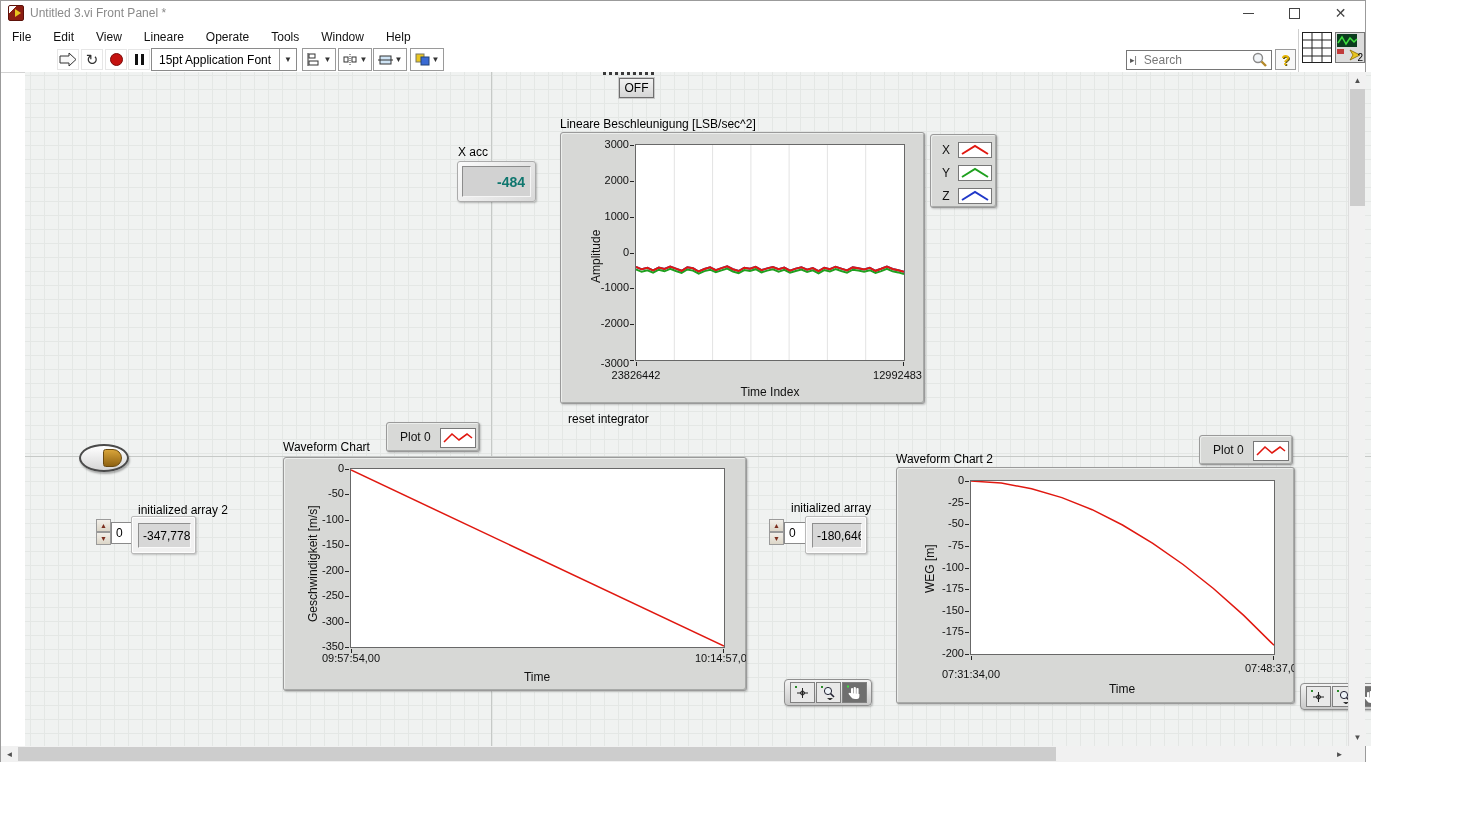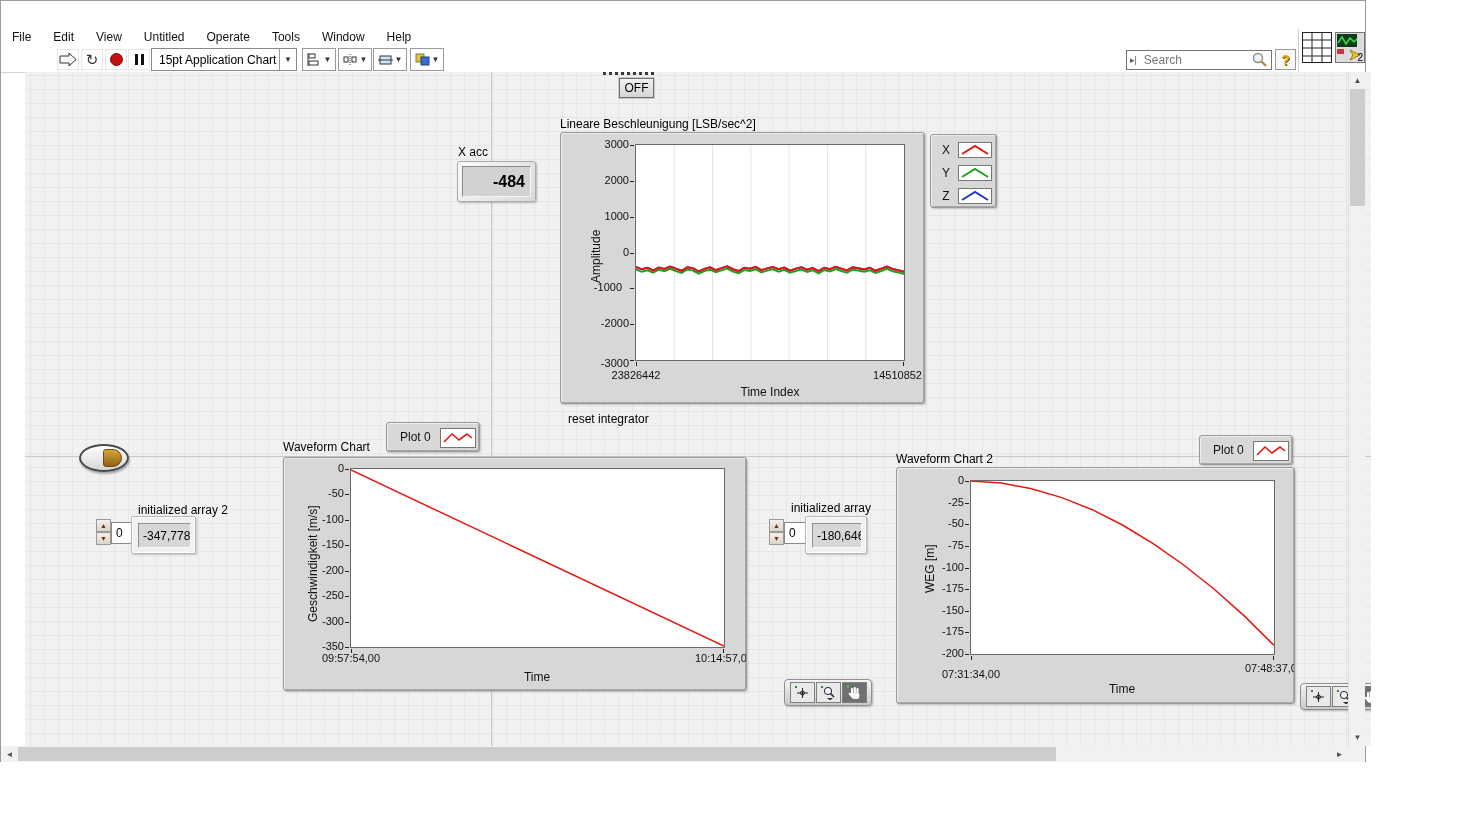--- a/index.html
+++ b/index.html
@@ -67,21 +67,21 @@
   
   #offbtn{position:absolute;left:594px;top:6px;width:35px;height:20px;background:linear-gradient(180deg,#f2f2f2,#d5d5d5);
     border:1px solid #6e6e6e;box-shadow:0 0 0 1px #c9c9c9;box-sizing:border-box;
     display:flex;align-items:center;justify-content:center;font-size:12px;color:#000;}
   #clip-label{position:absolute;left:578px;top:0;width:52px;height:3px;
     background:repeating-linear-gradient(90deg,#3a3a3a 0 3px,transparent 3px 6px);}
   .num-ind{position:absolute;background:linear-gradient(135deg,#fbfbfb,#d9d9d9);border:1px solid #ababab;border-radius:3px;
     box-shadow:1px 1px 2px rgba(0,0,0,.25);box-sizing:border-box;}
   .num-ind .inner{position:absolute;left:4px;top:4px;right:4px;bottom:4px;background:#d2d2d2;
     border-top:1px solid #8c8c8c;border-left:1px solid #8c8c8c;border-bottom:1px solid #f5f5f5;border-right:1px solid #f5f5f5;
-    display:flex;align-items:center;justify-content:flex-end;padding-right:5px;font-weight:bold;font-size:16px;color:#000000;text-align:center;}
+    display:flex;align-items:center;justify-content:flex-end;padding-right:5px;font-weight:bold;font-size:14px;color:#0f766e;text-align:center;}
   .arr-elem{position:absolute;background:#f1f1f1;border:1px solid #b9b9b9;border-radius:2px;
     box-shadow:inset 0 0 0 1px #fdfdfd,1px 1px 2px rgba(0,0,0,.2);box-sizing:border-box;}
   .arr-elem .inner{position:absolute;left:6px;top:6px;right:4px;bottom:5px;background:#d7d7d7;
     border-top:1px solid #8f8f8f;border-left:1px solid #8f8f8f;border-bottom:1px solid #fafafa;border-right:1px solid #fafafa;
     font-size:12px;color:#000;display:flex;align-items:center;padding-left:4px;overflow:hidden;white-space:nowrap;}
   .spinner{position:absolute;width:15px;height:27px;}
   .spin-b{position:absolute;left:0;width:15px;height:13px;background:linear-gradient(180deg,#f2efe9,#dcd6c8);
     border:1px solid #9a9a9a;box-sizing:border-box;font-size:7px;color:#7c2e1e;display:flex;align-items:center;justify-content:center;}
   .idx-box{position:absolute;width:27px;height:22px;background:#fff;border:1px solid #8a8a8a;box-sizing:border-box;
     font-size:12px;color:#000;display:flex;align-items:center;padding-left:4px;}
@@ -102,26 +102,39 @@
   
   .sb{position:absolute;background:#f1f1f1;}
   .sb-arrow{position:absolute;display:flex;align-items:center;justify-content:center;font-size:8px;color:#505050;background:#f1f1f1;}
   .sb-thumb{position:absolute;background:#cdcdcd;}
 </style>
 </head>
 <body>
 
 <div id="win">
 
+  <div id="titlebar">
+    <div id="appicon"></div>
+    <div id="wintitle">Untitled 3.vi Front Panel *</div>
+    <div class="winbtn" style="left:1225px;">
+        <div class="glyph-min"></div>
+      </div>
+    <div class="winbtn" style="left:1271px;">
+        <div class="glyph-max"></div>
+      </div>
+    <div class="winbtn" style="left:1317px;">
+        <div class="glyph-close">✕</div>
+      </div>
+  </div>
 
   <div id="menubar">
     <span class="menu-item">File</span>
     <span class="menu-item">Edit</span>
     <span class="menu-item">View</span>
-    <span class="menu-item">Untitled</span>
+    <span class="menu-item">Lineare</span>
     <span class="menu-item">Operate</span>
     <span class="menu-item">Tools</span>
     <span class="menu-item">Window</span>
     <span class="menu-item">Help</span>
   </div>
 
   <div id="toolbar">
     <div class="tbtn" style="left:56px;">
       <svg width="20" height="17">
           <polygon points="2,5 11,5 11,2 18,8.5 11,15 11,12 2,12" fill="#f8f8f8" stroke="#333" stroke-width="1"></polygon>
@@ -131,21 +144,21 @@
         <span>↻</span>
       </div>
     <div class="tbtn" style="left:104px;">
       <div style="width:13px;height:13px;border-radius:50%;background:#c41210;border:1px solid #7a0a08;box-sizing:border-box;"></div>
     </div>
     <div class="tbtn" style="left:127px;gap:3px;">
       <div style="width:3px;height:11px;background:#111;"></div>
       <div style="width:3px;height:11px;background:#111;"></div>
     </div>
     <div class="combo" style="left:150px;width:146px;">
-      <span style="flex:1;padding-left:7px;">15pt Application Chart</span>
+      <span style="flex:1;padding-left:7px;">15pt Application Font</span>
       <span class="arrow">▼</span>
     </div>
     <div class="dropbtn" style="left:301px;">
       <svg width="15" height="13">
           <rect x="2" y="1" width="6" height="4" fill="none" stroke="#333"></rect>
           <rect x="2" y="8" width="9" height="4" fill="none" stroke="#333"></rect>
           <line x1="1" y1="0" x2="1" y2="13" stroke="#333"></line>
         </svg>
         <span>▼</span>
     </div>
@@ -231,31 +244,31 @@
             <line x1="153.1" y1="0" x2="153.1" y2="215" stroke="#e3e3e3"></line>
             <line x1="191.4" y1="0" x2="191.4" y2="215" stroke="#e3e3e3"></line>
             <line x1="229.7" y1="0" x2="229.7" y2="215" stroke="#e3e3e3"></line>
             <polyline points="0.0,121.8 5.7,124.3 11.4,122.9 17.1,125.4 22.8,122.5 28.5,124.0 34.2,121.5 39.9,123.6 45.6,125.8 51.3,122.2 57.0,123.3 62.7,126.5 68.4,124.0 74.1,122.4 79.8,125.1 85.5,123.1 91.2,121.3 96.9,124.2 102.6,126.0 108.3,122.7 114.0,123.8 119.7,121.8 125.4,125.2 131.1,123.4 136.9,122.0 142.6,124.3 148.3,122.5 154.0,125.6 159.7,123.6 165.4,122.2 171.1,124.7 176.8,123.1 182.5,126.1 188.2,122.7 193.9,124.2 199.6,121.7 205.3,123.6 211.0,125.4 216.7,122.4 222.4,123.3 228.1,124.5 233.8,122.9 239.5,125.8 245.2,123.8 250.9,121.5 256.6,124.0 262.3,125.2 268.0,126.8" fill="none" stroke="#2038c8" stroke-width="2"></polyline>
             <polyline points="0.0,124.3 5.7,126.8 11.4,125.4 17.1,127.6 22.8,124.7 28.5,126.3 34.2,123.8 39.9,126.0 45.6,127.9 51.3,124.5 57.0,125.6 62.7,128.6 68.4,126.1 74.1,124.7 79.8,127.2 85.5,125.4 91.2,123.6 96.9,126.5 102.6,128.1 108.3,125.1 114.0,126.0 119.7,124.2 125.4,127.4 131.1,125.6 136.9,124.3 142.6,126.7 148.3,124.9 154.0,127.7 159.7,126.0 165.4,124.5 171.1,127.0 176.8,125.4 182.5,128.3 188.2,125.1 193.9,126.5 199.6,124.0 205.3,126.0 211.0,127.6 216.7,124.7 222.4,125.6 228.1,126.8 233.8,125.2 239.5,127.9 245.2,126.1 250.9,123.8 256.6,126.3 262.3,127.4 268.0,129.0" fill="none" stroke="#1fa01f" stroke-width="2"></polyline>
             <polyline points="0.0,121.8 5.7,124.3 11.4,122.9 17.1,125.4 22.8,122.5 28.5,124.0 34.2,121.5 39.9,123.6 45.6,125.8 51.3,122.2 57.0,123.3 62.7,126.5 68.4,124.0 74.1,122.4 79.8,125.1 85.5,123.1 91.2,121.3 96.9,124.2 102.6,126.0 108.3,122.7 114.0,123.8 119.7,121.8 125.4,125.2 131.1,123.4 136.9,122.0 142.6,124.3 148.3,122.5 154.0,125.6 159.7,123.6 165.4,122.2 171.1,124.7 176.8,123.1 182.5,126.1 188.2,122.7 193.9,124.2 199.6,121.7 205.3,123.6 211.0,125.4 216.7,122.4 222.4,123.3 228.1,124.5 233.8,122.9 239.5,125.8 245.2,123.8 250.9,121.5 256.6,124.0 262.3,125.2 268.0,126.8" fill="none" stroke="#e01810" stroke-width="2"></polyline>
           </svg>
       </div>
       <div class="vlabel" style="left:28px;top:150px;">Amplitude</div>
       <div class="xstart" style="left:75px;top:236px;transform:translateX(-50%);">23826442</div>
-      <div class="xend" style="right:2px;top:236px;">14510852</div>
+      <div class="xend" style="right:2px;top:236px;">12992483</div>
       <div class="xlabel" style="left:209px;top:252px;">Time Index</div>
     <div class="ytick" style="left: 22px; top: 5px;">3000</div>
         <div class="ymark" style="left: 69px; top: 12px;"></div>
         <div class="ytick" style="left: 22px; top: 40.8333px;">2000</div>
         <div class="ymark" style="left: 69px; top: 47.8333px;"></div>
         <div class="ytick" style="left: 22px; top: 76.6667px;">1000</div>
         <div class="ymark" style="left: 69px; top: 83.6667px;"></div>
         <div class="ytick" style="left: 22px; top: 112.5px;">0</div>
         <div class="ymark" style="left: 69px; top: 119.5px;"></div>
-        <div class="ytick" style="left: 15px; top: 148.333px;">-1000</div>
+        <div class="ytick" style="left: 22px; top: 148.333px;">-1000</div>
         <div class="ymark" style="left: 69px; top: 155.333px;"></div>
         <div class="ytick" style="left: 22px; top: 184.167px;">-2000</div>
         <div class="ymark" style="left: 69px; top: 191.167px;"></div>
         <div class="ytick" style="left: 22px; top: 224px;">-3000</div>
         <div class="ymark" style="left: 69px; top: 227px;"></div>
         <div class="xmark" style="left: 75px; top: 229px;"></div>
         <div class="xmark" style="left: 342px; top: 229px;"></div>
       </div>
     <div class="legend" style="left:905px;top:62px;width:67px;height:74px;" id="legend-accel">
         <div class="legend-row" style="left: 9px; top: 7px;">

